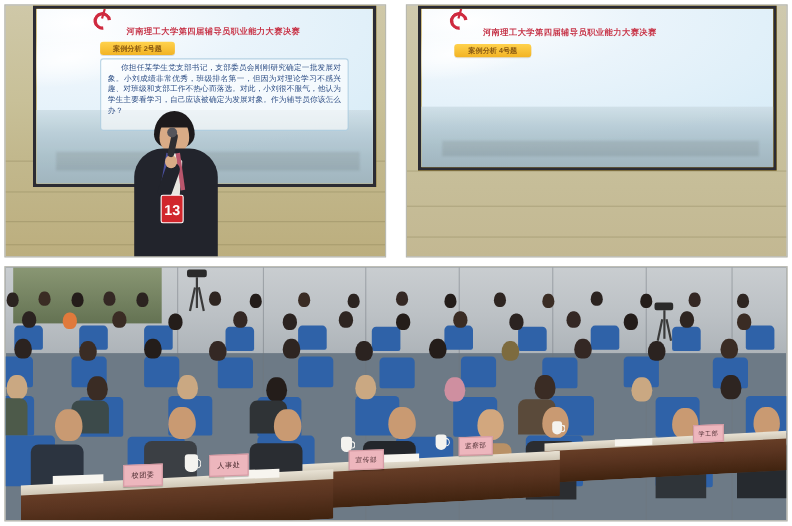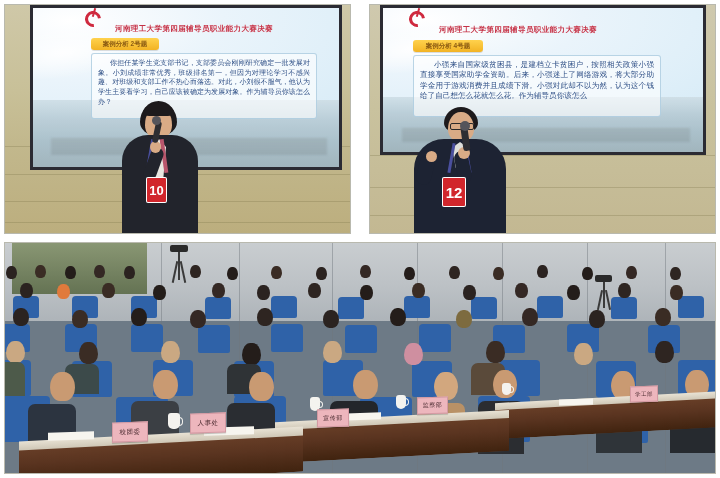--- a/index.html
+++ b/index.html
@@ -159,21 +159,21 @@
       <div class="sp-shirt" style="left:52px;top:38px;width:14px;height:44px;
            clip-path:polygon(50% 0,100% 18%,78% 100%,22% 100%,0 18%);"></div>
       <div class="sp-lanyard" style="left:49px;top:38px;width:3px;height:26px;transform:rotate(10deg);"></div>
       <div class="sp-lanyard2" style="left:62px;top:38px;width:4px;height:34px;transform:rotate(-8deg);"></div>
 
       <div class="sp-arm" style="left:47px;top:46px;width:13px;height:34px;transform:rotate(20deg);"></div>
       <div class="sp-hand" style="left:50px;top:40px;width:11px;height:12px;"></div>
       <div class="sp-mic" style="left:54px;top:20px;width:6px;height:22px;transform:rotate(12deg);"></div>
       <div class="sp-mic-head" style="left:52px;top:15px;width:9px;height:9px;"></div>
       <div class="sp-badge" style="left:46px;top:76px;width:19px;height:24px;">
-        <div class="sp-badge-inner" style="font-size:13px;">10</div>
+        <div class="sp-badge-inner" style="font-size:13px;">13</div>
       </div>
     </div>
   </div>
 
   <div class="photo" id="photo-right">
     <div class="room" style="background:linear-gradient(180deg,#cfc9ae 0%,#c9c29e 45%,#c3b892 100%);">
       <div class="wall-line" style="top:66%"></div>
       <div class="wall-line" style="top:80%"></div>
       <div class="wall-line" style="top:92%"></div>
     </div>
@@ -185,45 +185,23 @@
 
         <div class="logo-mark" style="left:26px;top:3px;">
           <div class="ring"></div>
             <div class="stem"></div>
         </div>
 
         <div class="slide-title" style="left:56px;top:17px;font-size:7.5px;">河南理工大学第四届辅导员职业能力大赛决赛</div>
 
         <div class="badge-chip" style="left:30px;top:32px;width:70px;height:12px;font-size:6.5px;">案例分析  4号题</div>
 
-        <div class="case-card" style="left:30px;top:47px;width:248px;height:62px;font-size:7.6px;text-indent:14px;">小强来自国家级贫困县，是建档立卡贫困户，按照相关政策小强直接享受国家助学金资助。后来，小强迷上了网络游戏，将大部分助学金用于游戏消费并且成绩下滑。小强对此却不以为然，认为这个钱给了自己想怎么花就怎么花。作为辅导员你该怎么</div>
-      </div>
-    </div>
-
-    <div class="speaker" style="left:30px;top:102px;width:140px;height:128px;">
-      <div class="sp-hair" style="left:44px;top:0px;width:34px;height:26px;"></div>
-      <div class="sp-head" style="left:48px;top:5px;width:26px;height:30px;"></div>
-      <div class="sp-glasses" style="left:50px;top:16px;width:10px;height:5px;"></div>
-      <div class="sp-glasses" style="left:62px;top:16px;width:10px;height:5px;"></div>
-      <div class="sp-body" style="left:14px;top:32px;width:92px;height:96px;
-           border-radius:30px 30px 0 0;background:#1d2333;"></div>
-      <div class="sp-shirt" style="left:52px;top:35px;width:16px;height:26px;
-           clip-path:polygon(50% 0,100% 22%,76% 100%,24% 100%,0 22%);background:#dfe0da;"></div>
-      <div class="sp-lanyard" style="left:50px;top:36px;width:3px;height:30px;transform:rotate(10deg);"></div>
-      <div class="sp-lanyard" style="left:66px;top:36px;width:3px;height:30px;transform:rotate(-10deg);"></div>
-      <div class="sp-arm" style="left:56px;top:44px;width:14px;height:32px;transform:rotate(-12deg);background:#1d2333;"></div>
-      <div class="sp-hand" style="left:58px;top:40px;width:12px;height:12px;"></div>
-      <div class="sp-arm" style="left:18px;top:48px;width:15px;height:30px;transform:rotate(14deg);background:#1d2333;"></div>
-      <div class="sp-hand" style="left:26px;top:44px;width:11px;height:11px;"></div>
-      <div class="sp-mic" style="left:62px;top:20px;width:7px;height:24px;transform:rotate(-8deg);"></div>
-      <div class="sp-mic-head" style="left:60px;top:14px;width:10px;height:10px;"></div>
-      <div class="sp-badge" style="left:42px;top:70px;width:22px;height:28px;">
-        <div class="sp-badge-inner" style="font-size:15px;">12</div>
-      </div>
-    </div>
+      </div>
+    </div>
+
   </div>
 
   <div class="photo" id="photo-bottom">
     <div class="hall">
 
       <div class="hall-wall"></div>
       <div class="hall-wall-col" style="left:22%"></div>
       <div class="hall-wall-col" style="left:33%"></div>
       <div class="hall-wall-col" style="left:46%"></div>
       <div class="hall-wall-col" style="left:58%"></div>

